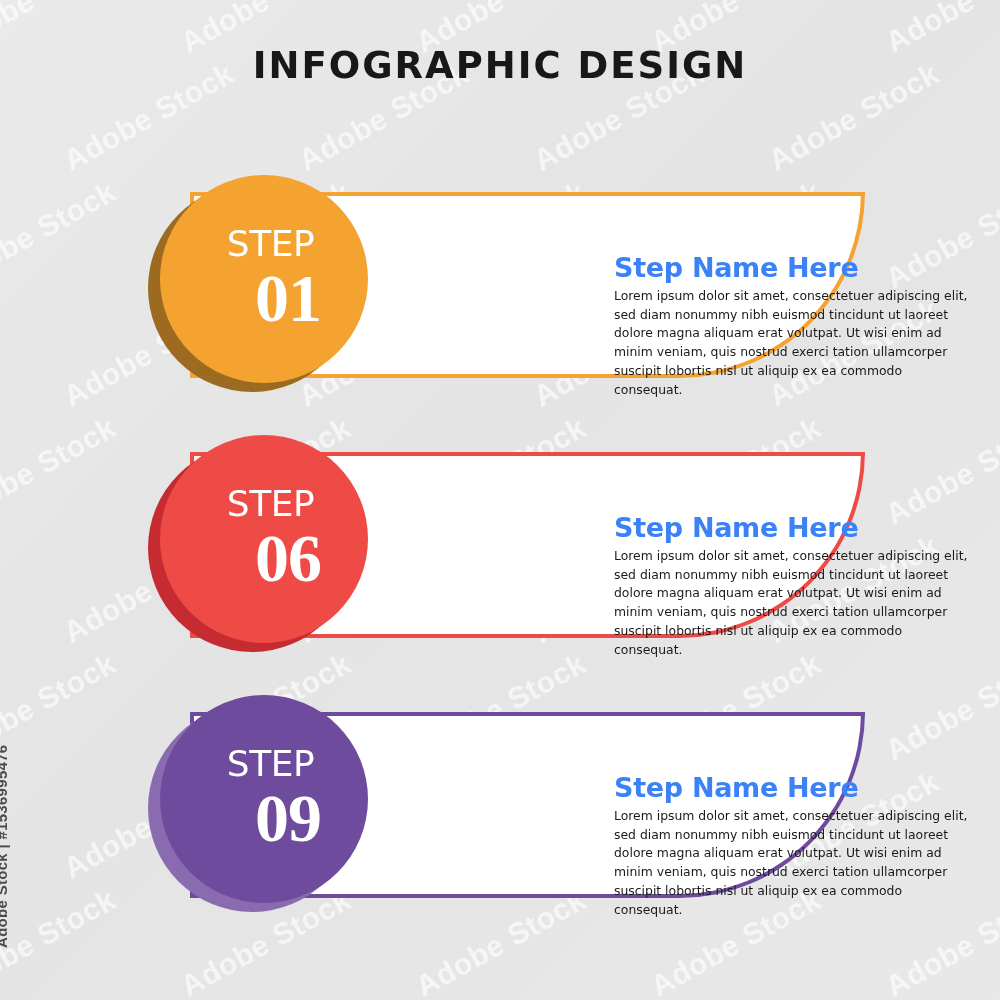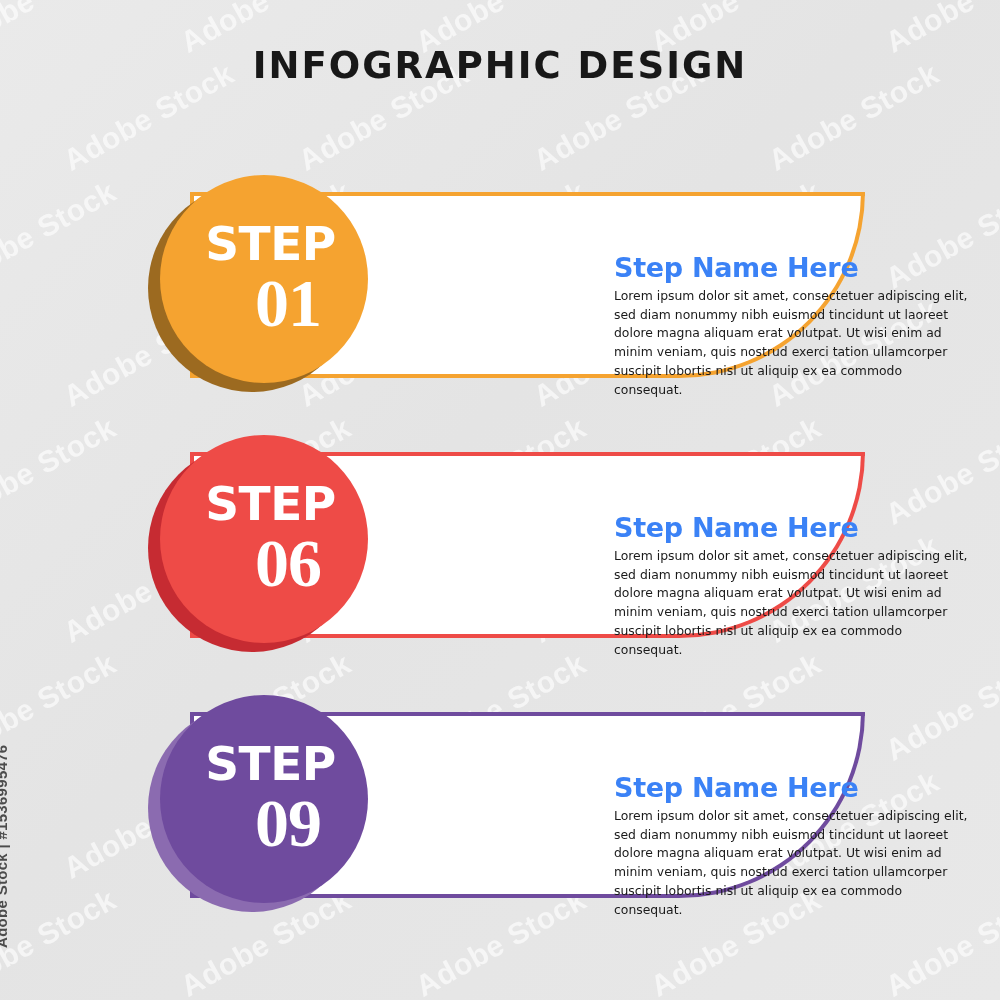--- a/index.html
+++ b/index.html
@@ -96,22 +96,22 @@
     width: 208px;
     height: 208px;
     border-radius: 50%;
     display: flex;
     flex-direction: column;
     align-items: center;
     justify-content: center;
   }
   .circle .lbl {
     font-family: "DejaVu Sans", sans-serif;
-    font-weight: bold;
-    font-size: 47px;
+    font-weight: normal;
+    font-size: 36px;
     color: #ffffff;
     line-height: 0.98;
     letter-spacing: -0.5px;
     margin-left: 13px;
   }
   .circle .num {
     font-family: Liberation Serif, serif;
     font-weight: bold;
     font-size: 68px;
     color: #ffffff;

